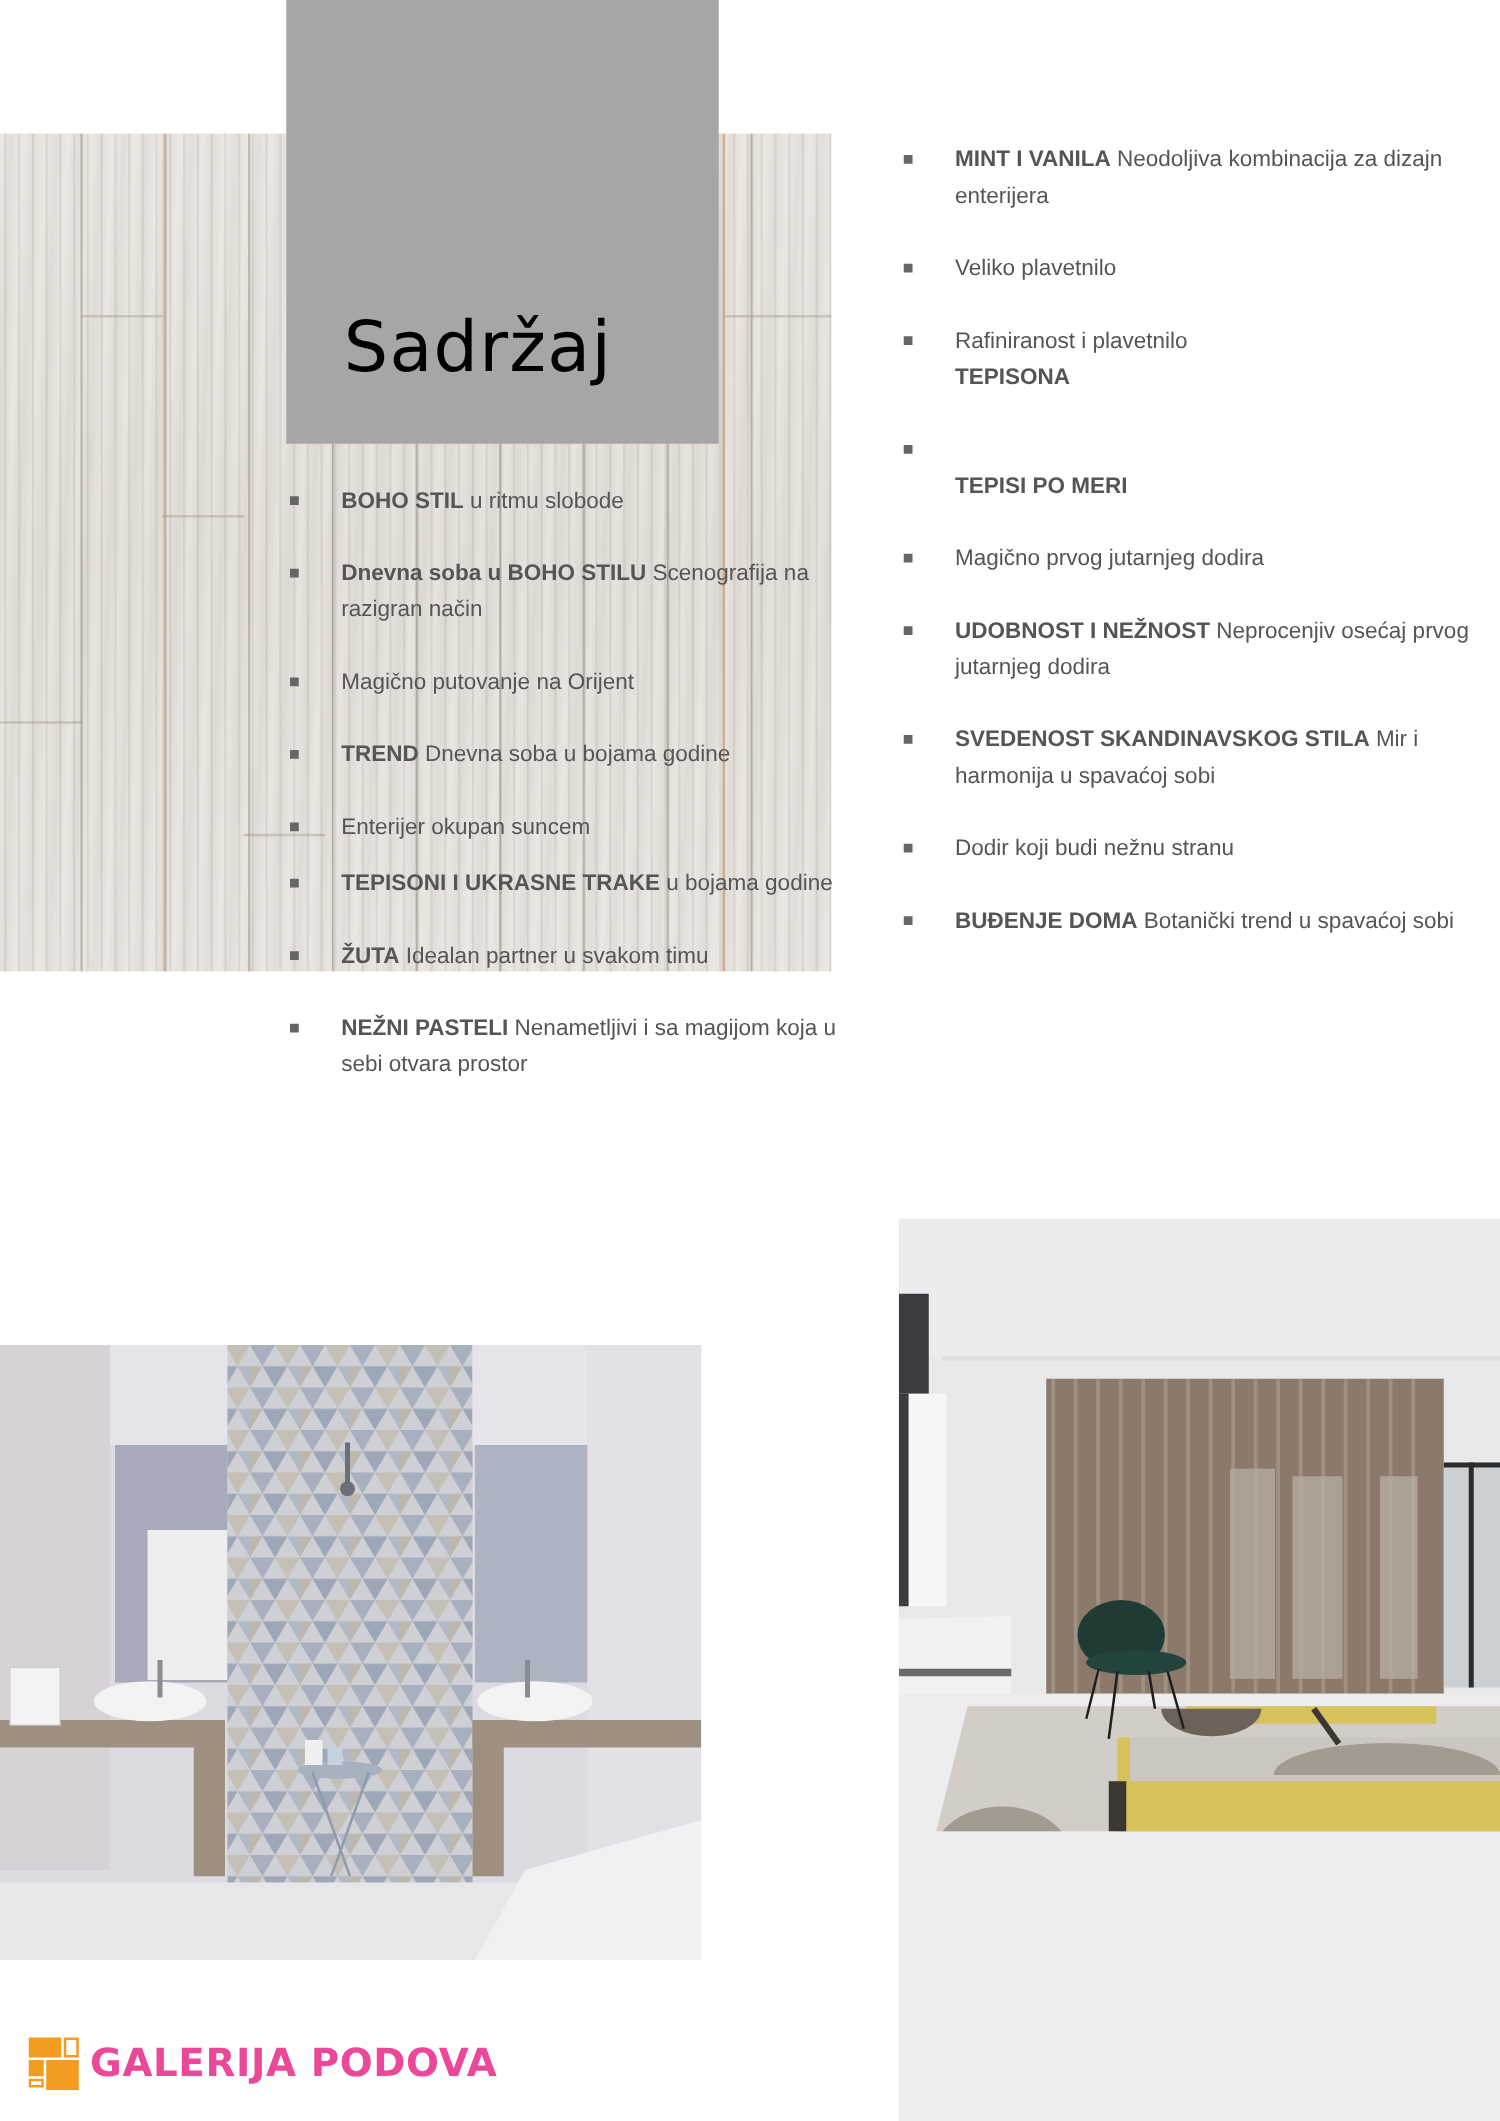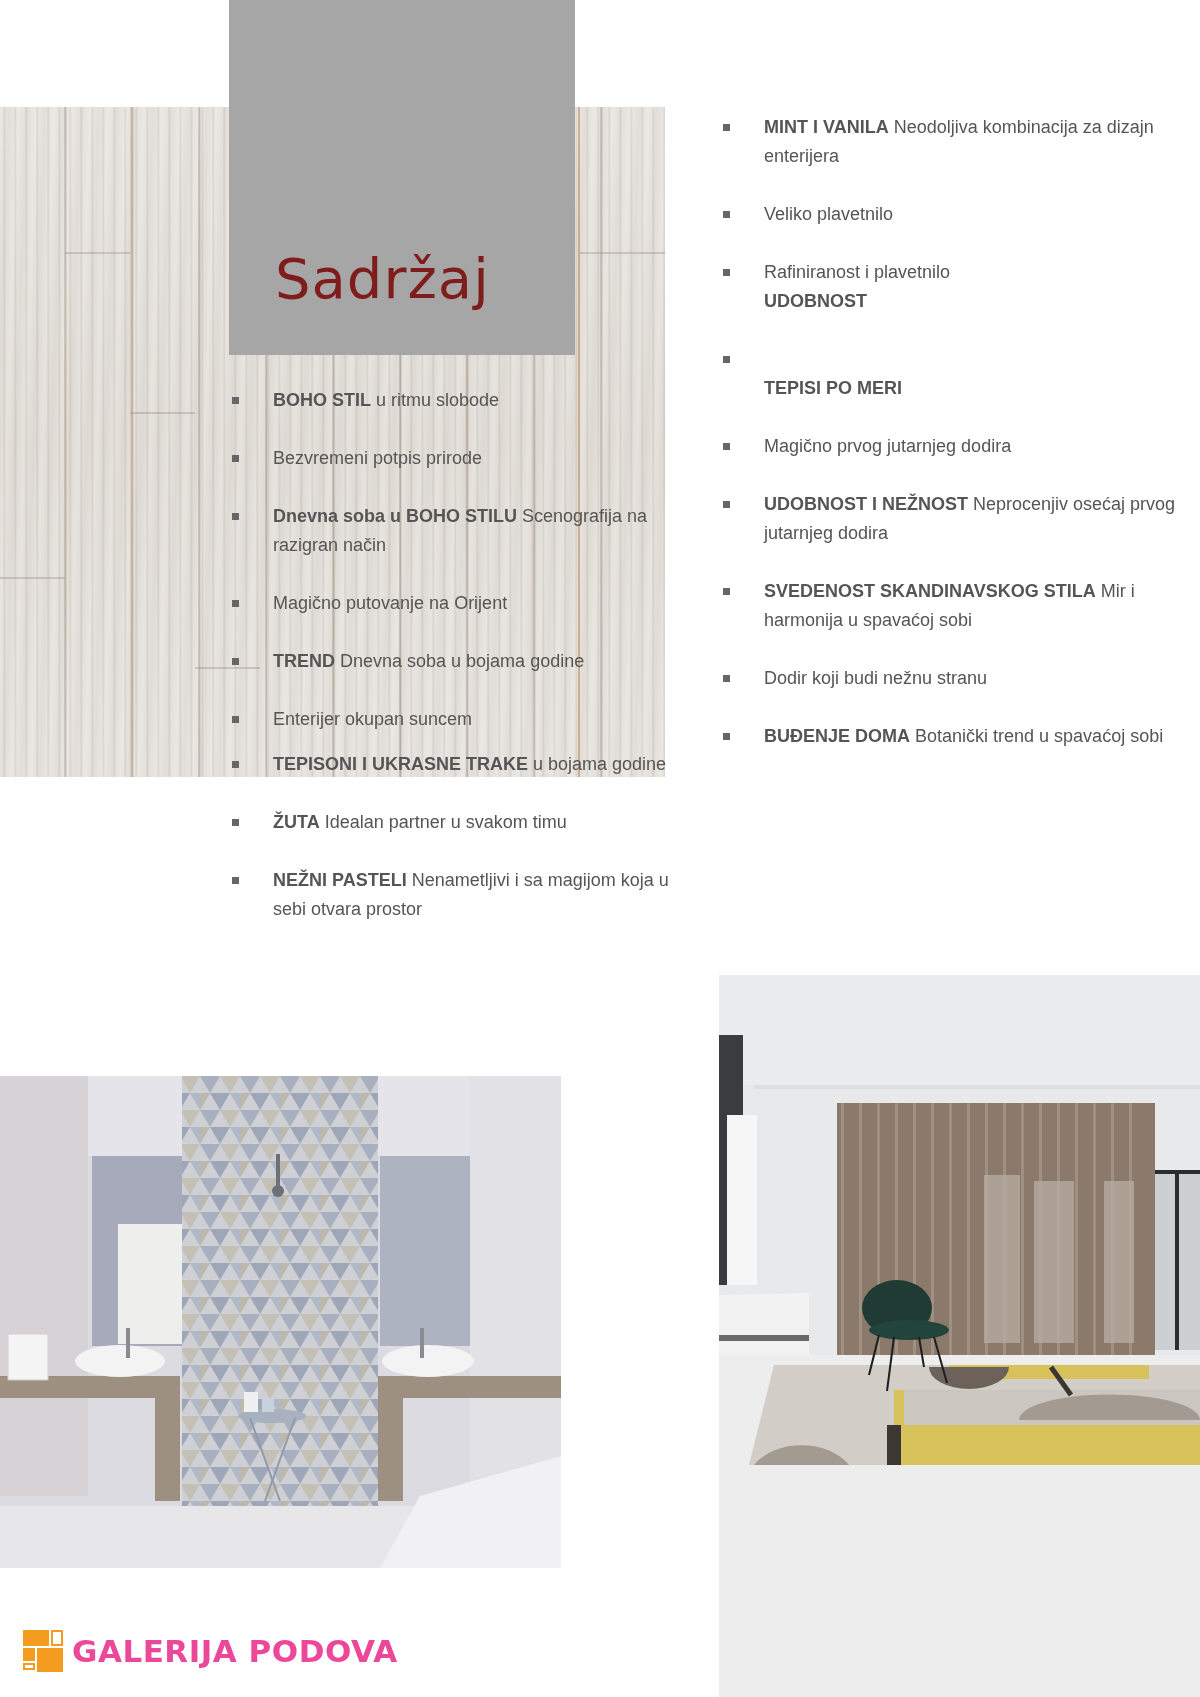--- a/index.html
+++ b/index.html
@@ -23,21 +23,21 @@
     position: absolute; top: 0; bottom: 0; width: 2px; background: rgba(190,130,80,0.55);
   }
 
   
   .title-block {
     position: absolute; left: 229px; top: 0; width: 346px; height: 355px;
     background: #a6a6a6;
   }
   .title-block .title {
     position: absolute; left: 46px; top: 246px;
-    font-size: 56px; font-weight: 400; color: #7f1d1d; letter-spacing: 1px;
+    font-size: 56px; font-weight: 400; color: #000000; letter-spacing: 1px;
     font-family: "DejaVu Sans", sans-serif;
   }
 
   
   ul.toc { list-style: none; position: absolute; }
   ul.toc li { position: relative; font-size: 18px; line-height: 29px; color: #555555; }
   ul.toc li .bullet {
     position: absolute; left: -41px; top: 11px; width: 7px; height: 7px; background: #666666;
   }
   ul.toc li b { font-weight: 700; color: #555555; }
@@ -77,34 +77,33 @@
   <div class="plank-line" style="left:580px; top:145px; width:85px;"></div>
   <div class="plank-line" style="left:195px; top:560px; width:65px;"></div>
 </div>
 
 <div class="title-block">
   <div class="title">Sadržaj</div>
 </div>
 
 <ul class="toc toc-left" id="toc-left">
     <li style="margin-bottom: 29px;"><span class="bullet"></span><b>BOHO STIL</b><span> u ritmu slobode</span></li>
-    <li style="margin-bottom: 29px;"><span class="bullet"></span><span>Bezvremeni potpis prirode</span></li>
     <li style="margin-bottom: 29px;"><span class="bullet"></span><b>Dnevna soba u BOHO STILU</b><span> Scenografija na razigran način</span></li>
     <li style="margin-bottom: 29px;"><span class="bullet"></span><span>Magično putovanje na Orijent</span></li>
     <li style="margin-bottom: 29px;"><span class="bullet"></span><b>TREND</b><span> Dnevna soba u bojama godine</span></li>
     <li style="margin-bottom: 16px;"><span class="bullet"></span><span>Enterijer okupan suncem</span></li>
     <li style="margin-bottom: 29px;"><span class="bullet"></span><b>TEPISONI I UKRASNE TRAKE</b><span> u bojama godine</span></li>
     <li style="margin-bottom: 29px;"><span class="bullet"></span><b>ŽUTA</b><span> Idealan partner u svakom timu</span></li>
     <li style="margin-bottom: 29px;"><span class="bullet"></span><b>NEŽNI PASTELI</b><span> Nenametljivi i sa magijom koja u sebi otvara prostor</span></li>
   </ul>
 
 <ul class="toc toc-right" id="toc-right">
     <li style="margin-bottom: 29px;"><span class="bullet"></span><b>MINT I VANILA</b><span> Neodoljiva kombinacija za dizajn enterijera</span></li>
     <li style="margin-bottom: 29px;"><span class="bullet"></span><span>Veliko plavetnilo</span></li>
-    <li style="margin-bottom: 29px;"><span class="bullet"></span><span>Rafiniranost i plavetnilo </span><br><b>UDOBNOST</b></li>
+    <li style="margin-bottom: 29px;"><span class="bullet"></span><span>Rafiniranost i plavetnilo </span><br><b>TEPISONA</b></li>
     <li style="margin-bottom: 0px; height: 29px;">
       <span class="bullet"></span>
     </li>
     <li style="margin-bottom: 29px;"><b>TEPISI PO MERI</b></li>
     <li style="margin-bottom: 29px;"><span class="bullet"></span><span>Magično prvog jutarnjeg dodira</span></li>
     <li style="margin-bottom: 29px;"><span class="bullet"></span><b>UDOBNOST I NEŽNOST</b><span> Neprocenjiv osećaj prvog jutarnjeg dodira</span></li>
     <li style="margin-bottom: 29px;"><span class="bullet"></span><b>SVEDENOST SKANDINAVSKOG STILA</b><span> Mir i harmonija u spavaćoj sobi</span></li>
     <li style="margin-bottom: 29px;"><span class="bullet"></span><span>Dodir koji budi nežnu stranu</span></li>
     <li style="margin-bottom: 29px;"><span class="bullet"></span><b>BUĐENJE DOMA</b><span> Botanički trend u spavaćoj sobi</span></li>
   </ul>

